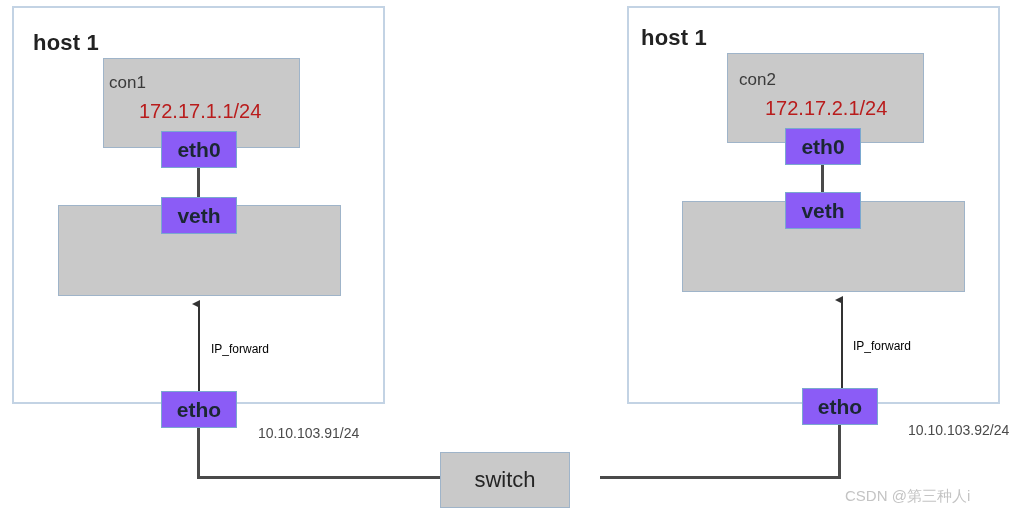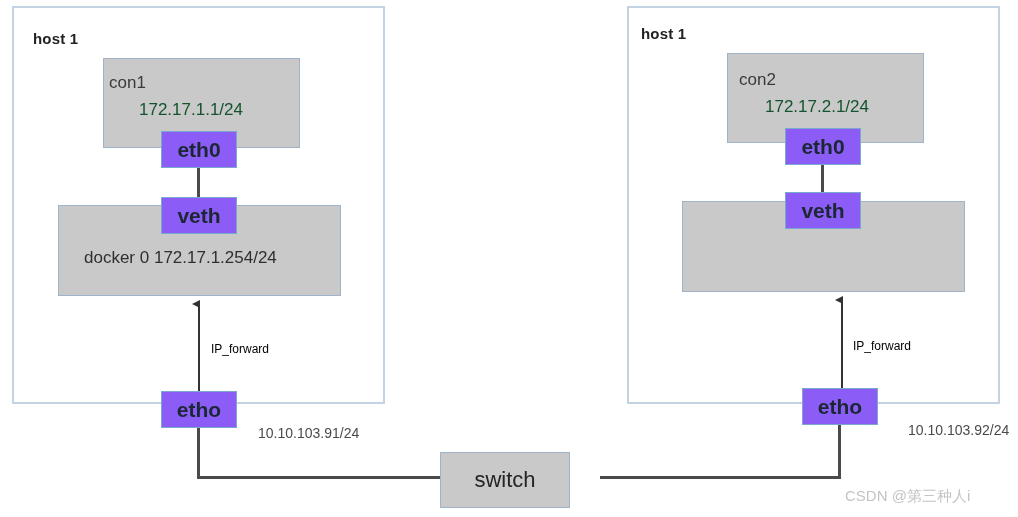--- a/index.html
+++ b/index.html
@@ -21,21 +21,21 @@
 
   
   .host-panel {
     position: absolute;
     border: 2px solid #c3d3e4;
     background: transparent;
     box-sizing: border-box;
   }
   .host-label {
     position: absolute;
-    font-size: 15px;
+    font-size: 22px;
     font-weight: bold;
     color: #222222;
     letter-spacing: 0.2px;
     white-space: nowrap;
   }
 
   
   .grey-box {
     position: absolute;
     background: #c9c9c9;
@@ -43,22 +43,22 @@
     box-sizing: border-box;
   }
   .con-name {
     position: absolute;
     font-size: 17px;
     color: #3a3a3a;
     white-space: nowrap;
   }
   .con-ip {
     position: absolute;
-    font-size: 17px;
-    color: #14532d;
+    font-size: 20px;
+    color: #b91c1c;
     white-space: nowrap;
   }
   .docker-text {
     position: absolute;
     font-size: 17px;
     color: #2f2f2f;
     white-space: nowrap;
   }
 
   
@@ -144,21 +144,20 @@
   <div class="con-name" style="left:109px; top:73px;">con1</div>
   <div class="con-ip" style="left:139px; top:100px;">172.17.1.1/24</div>
 
   <div class="blue-box" style="left:161px; top:131px; width:76px; height:37px;">eth0</div>
 
   <div class="vline" style="left:197px; top:168px; width:3px; height:29px;"></div>
 
   <div class="blue-box" style="left:161px; top:197px; width:76px; height:37px;">veth</div>
 
   <div class="grey-box" style="left:58px; top:205px; width:283px; height:91px;"></div>
-  <div class="docker-text" style="left:84px; top:248px;">docker 0   172.17.1.254/24</div>
 
   <svg class="arrow-svg" width="16" height="108" style="left:191px; top:296px;">
     <defs>
       <marker id="arrUpL" markerWidth="8" markerHeight="8" refX="4" refY="7" orient="auto" markerUnits="userSpaceOnUse">
         <path d="M4,0 L8,8 L0,8 Z" fill="#333333"></path>
       </marker>
       <marker id="arrDnL" markerWidth="8" markerHeight="8" refX="4" refY="1" orient="auto" markerUnits="userSpaceOnUse">
         <path d="M4,8 L0,0 L8,0 Z" fill="#333333"></path>
       </marker>
     </defs>

